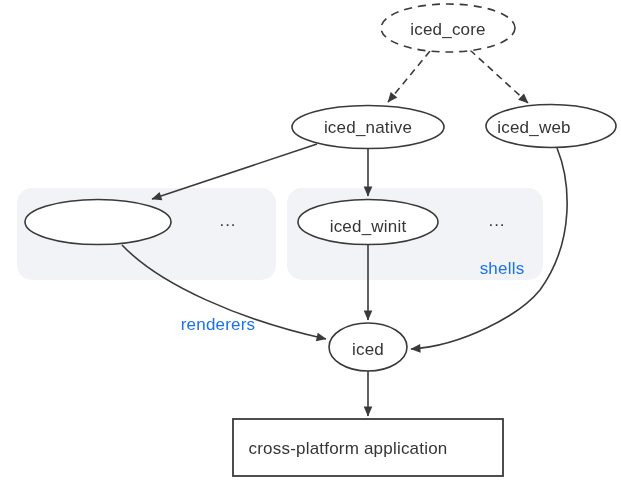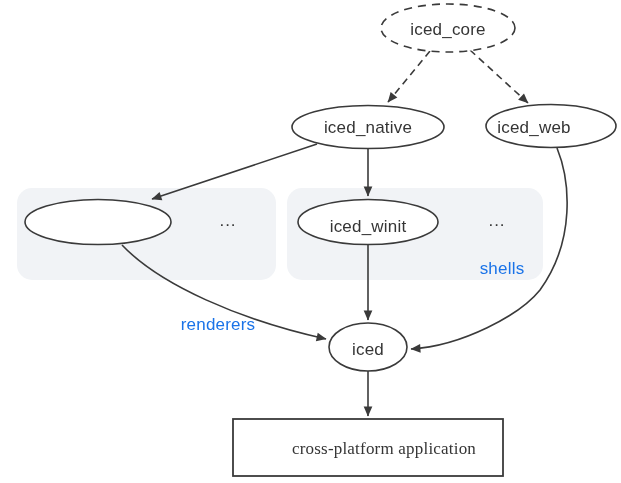--- a/index.html
+++ b/index.html
@@ -69,21 +69,21 @@
     <ellipse class="node-shape" cx="368" cy="222" rx="70" ry="22.5"></ellipse>
     <ellipse class="node-shape" cx="368" cy="347" rx="39" ry="24"></ellipse>
     <rect class="app-rect" x="233" y="419" width="270" height="57"></rect>
   </svg>
 
   <div class="label" style="left:448px;top:29px;">iced_core</div>
   <div class="label" style="left:368px;top:127px;">iced_native</div>
   <div class="label" style="left:534px;top:127px;text-align:center;">iced_web</div>
   <div class="label" style="left:368px;top:226px;">iced_winit</div>
   <div class="label" style="left:368px;top:349px;">iced</div>
-  <div class="label" style="left:384px;top:448px;font-family:Liberation Serif, serif;">cross-platform application</div>
+  <div class="label" style="left:348px;top:448px;">cross-platform application</div>
 
   <div class="label dots" style="left:228px;top:220px;">...</div>
   <div class="label dots" style="left:497px;top:220px;">...</div>
 
   <div class="label group-label" style="left:218px;top:282px;margin-top:42px;">renderers</div>
   <div class="label group-label" style="left:502px;top:268px;">shells</div>
 
 </div>
 
 </body></html>

